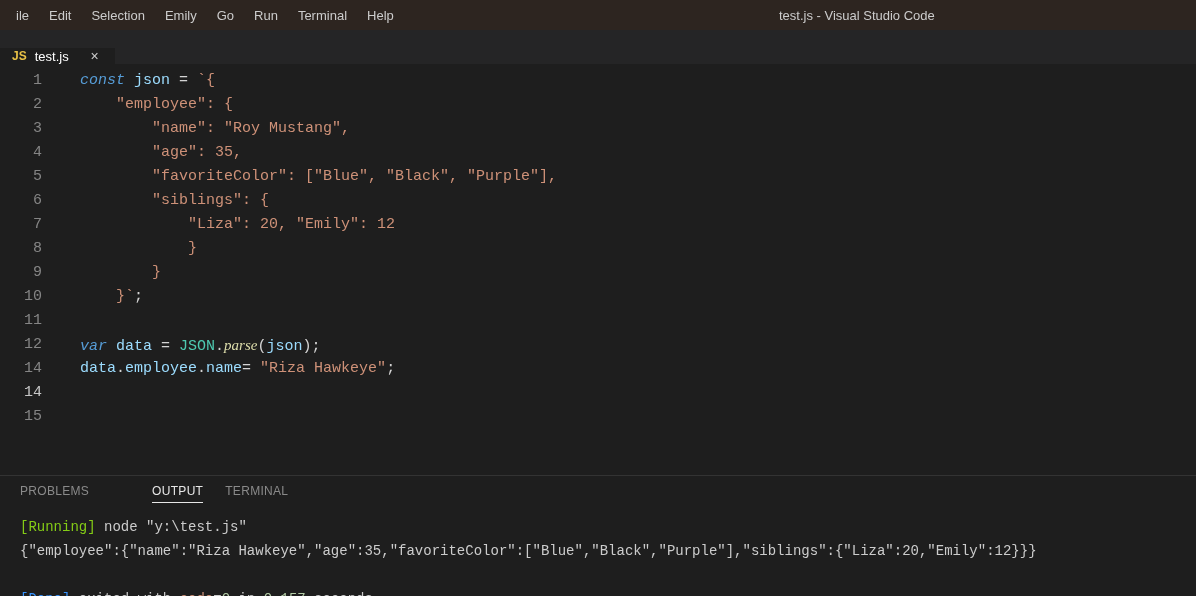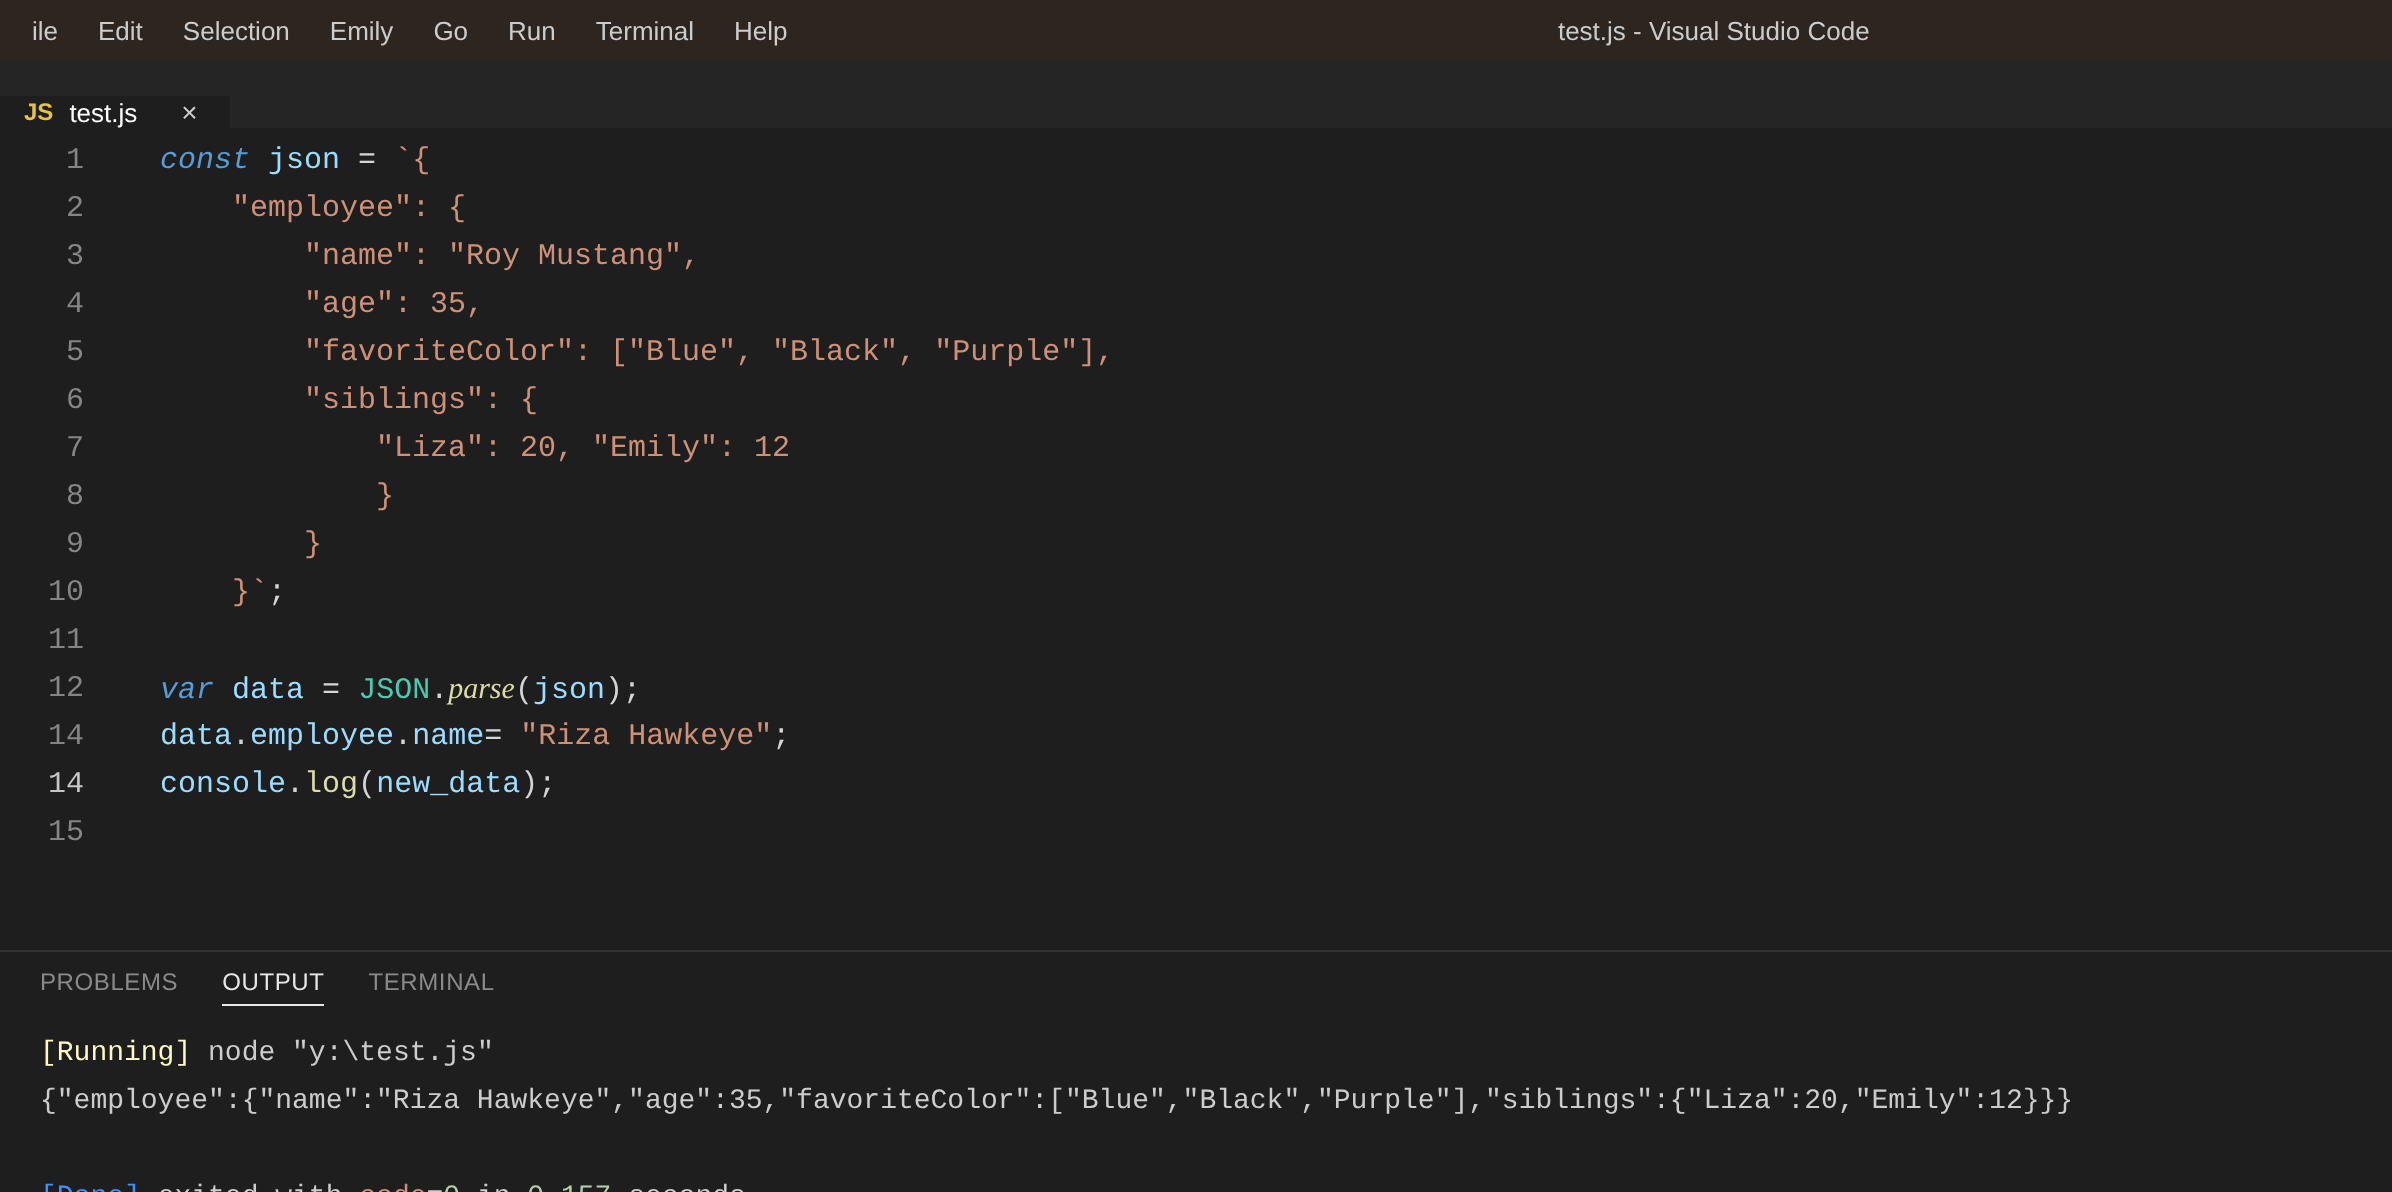--- a/index.html
+++ b/index.html
@@ -121,29 +121,30 @@
       color: #8a8a8a;
     }
     .panel-tab {
       cursor: pointer;
       letter-spacing: 0.3px;
     }
     .panel-tab.active {
       color: #e7e7e7;
       border-bottom: 1px solid #e7e7e7;
       padding-bottom: 4px;
+      margin-left: 41px;
     }
     .panel-content {
       font-family: Consolas, "Courier New", monospace;
       font-size: 14px;
       padding: 4px 20px;
       line-height: 24px;
       color: #cccccc;
     }
-    .out-info { color: #fef9c3; }
+    .out-info { color: #84cc16; }
     .out-cmd { color: #cccccc; }
     .out-done { color: #3794ff; }
     .out-codekey { color: #ce9178; }
     .out-num { color: #b5cea8; }
   </style>
 </head>
 <body>
 
 <div class="menubar">
   <div id="menu-items" style="display: flex;">
@@ -192,21 +193,20 @@
       <div class="line"><span class="tk-str">        "age": 35,</span></div>
       <div class="line"><span class="tk-str">        "favoriteColor": ["Blue", "Black", "Purple"],</span></div>
       <div class="line"><span class="tk-str">        "siblings": {</span></div>
       <div class="line"><span class="tk-str">            "Liza": 20, "Emily": 12</span></div>
       <div class="line"><span class="tk-str">            }</span></div>
       <div class="line"><span class="tk-str">        }</span></div>
       <div class="line"><span class="tk-str">    }`</span><span class="tk-punc">;</span></div>
       <div class="line"></div>
       <div class="line"><span class="tk-kw">var</span><span class="tk-punc"> </span><span class="tk-var">data</span><span class="tk-punc"> = </span><span class="tk-obj">JSON</span><span class="tk-punc">.</span><span class="tk-fn">parse</span><span class="tk-punc">(</span><span class="tk-var">json</span><span class="tk-punc">);</span></div>
       <div class="line"><span class="tk-var">data</span><span class="tk-punc">.</span><span class="tk-prop">employee</span><span class="tk-punc">.</span><span class="tk-prop">name</span><span class="tk-punc">= </span><span class="tk-str">"Riza Hawkeye"</span><span class="tk-punc">;</span></div>
-      <div class="line"><span class="tk-var">console</span><span class="tk-punc">.</span><span class="tk-fn2">log</span><span class="tk-punc">(</span><span class="tk-var">new_data</span><span class="tk-punc">);</span></div>
     </div>
 </div>
 
 <div class="panel">
   <div class="panel-tabs" id="panel-tabs">
       <div class="panel-tab">PROBLEMS</div>
       <div class="panel-tab active">OUTPUT</div>
       <div class="panel-tab">TERMINAL</div>
     </div>
   <div class="panel-content">

